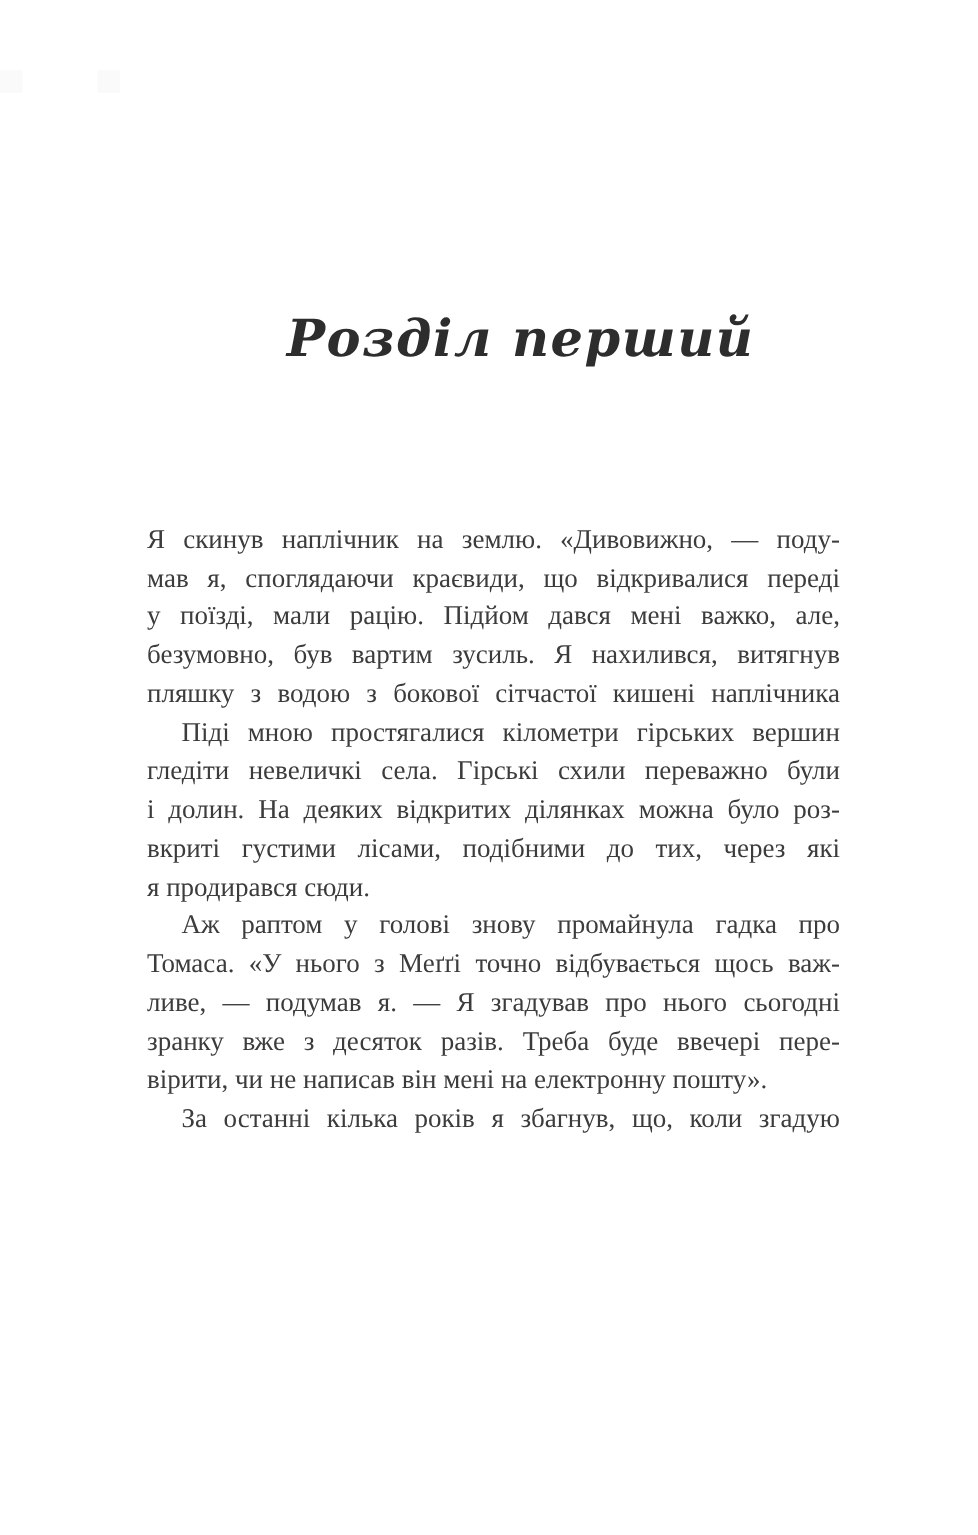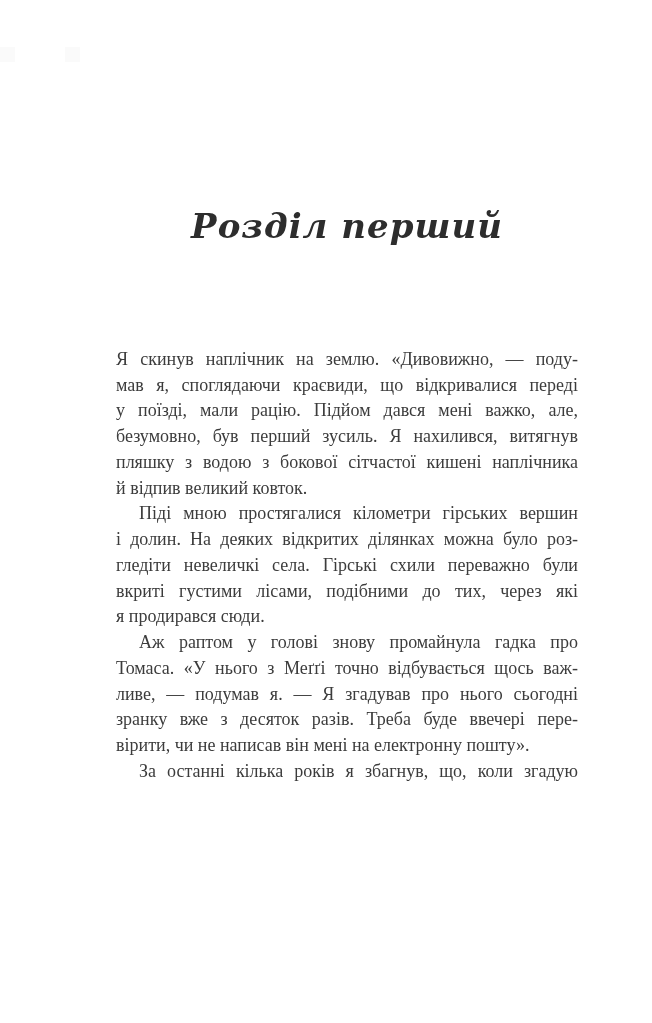--- a/index.html
+++ b/index.html
@@ -37,21 +37,21 @@
     font-weight: 600;
     font-size: 34px;
     line-height: 42px;
     letter-spacing: 1px;
     color: var(--title-text);
     transform: translateX(6px);
   }
   .body-text {
     position: absolute;
     top: 347px;
-    left: 116px;
+    left: 98px;
     width: 462px;
     font-size: 18px;
     line-height: 25.74px;
     color: var(--body-text);
   }
   .paragraph { margin: 0; }
   .line {
     text-align: justify;
     text-align-last: justify;
     overflow: hidden;
@@ -65,28 +65,27 @@
 
 <div class="page">
   <div class="scan-artifact a1"></div>
   <div class="scan-artifact a2"></div>
   <h1 class="chapter-title">Розділ перший</h1>
   <div class="body-text" id="paragraphs">
       <div class="paragraph">
         <div class="line">Я скинув наплічник на землю. «Дивовижно, — поду-</div>
         <div class="line">мав я, споглядаючи краєвиди, що відкривалися переді</div>
         <div class="line">у поїзді, мали рацію. Підйом дався мені важко, але,</div>
-        <div class="line">безумовно, був перший зусиль. Я нахилився, витягнув</div>
+        <div class="line">безумовно, був вартим зусиль. Я нахилився, витягнув</div>
         <div class="line">пляшку з водою з бокової сітчастої кишені наплічника</div>
-        <div class="line last">й відпив великий ковток.</div>
       </div>
       <div class="paragraph">
         <div class="line first-indent">Піді мною простягалися кілометри гірських вершин</div>
+        <div class="line">гледіти невеличкі села. Гірські схили переважно були</div>
         <div class="line">і долин. На деяких відкритих ділянках можна було роз-</div>
-        <div class="line">гледіти невеличкі села. Гірські схили переважно були</div>
         <div class="line">вкриті густими лісами, подібними до тих, через які</div>
         <div class="line last">я продирався сюди.</div>
       </div>
       <div class="paragraph">
         <div class="line first-indent">Аж раптом у голові знову промайнула гадка про</div>
         <div class="line">Томаса. «У нього з Меґґі точно відбувається щось важ-</div>
         <div class="line">ливе, — подумав я. — Я згадував про нього сьогодні</div>
         <div class="line">зранку вже з десяток разів. Треба буде ввечері пере-</div>
         <div class="line last">вірити, чи не написав він мені на електронну пошту».</div>
       </div>

